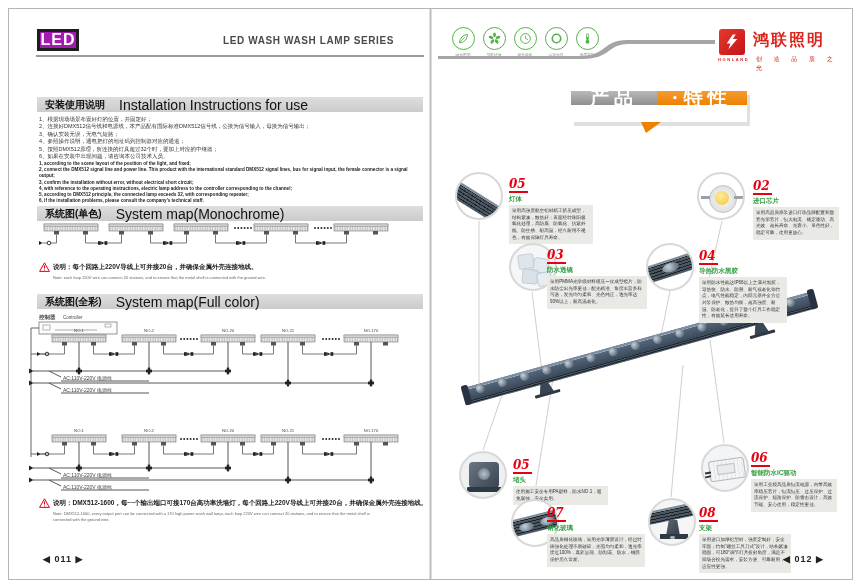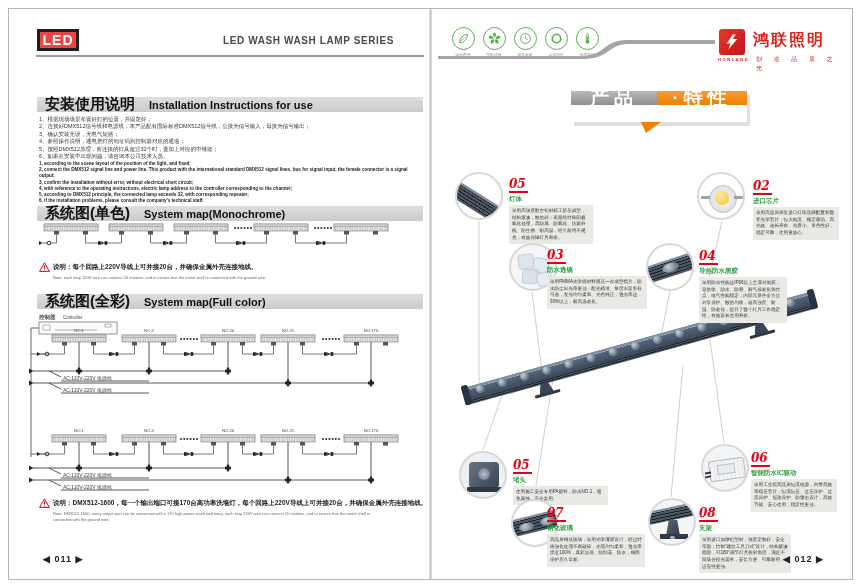--- a/index.html
+++ b/index.html
@@ -5,35 +5,35 @@
   html,body{margin:0;padding:0;background:#ffffff;}
   .stage{position:relative;width:860px;height:587px;background:#fff;overflow:hidden;
          font-family:"Liberation Sans",sans-serif;}
   .abs{position:absolute;}
   .sheet{position:absolute;left:8px;top:8px;width:843px;height:570px;background:#fff;
          border:1px solid #b5b5b5;}
   .page{position:absolute;top:0;height:570px;width:421px;}
   .fold{position:absolute;left:420px;top:0;width:3px;height:570px;
         background:linear-gradient(90deg,#eee,#bdbdbd 50%,#eee);}
   
-  .led-badge{position:absolute;left:28px;top:20px;width:42px;height:22px;background:#ef4444;
-             border:3px solid #1d1d1d;color:#fff;font-weight:bold;font-size:14px;
+  .led-badge{position:absolute;left:28px;top:20px;width:42px;height:22px;background:#a21caf;
+             border:3px solid #1d1d1d;color:#fff;font-weight:bold;font-size:16px;
              display:flex;align-items:center;justify-content:center;letter-spacing:1px;box-sizing:border-box;}
   .series-arrow{position:absolute;left:72px;top:20px;width:132px;height:22px;background:#35a642;
              clip-path:polygon(0 0,86% 0,100% 50%,86% 100%,0 100%);
              color:#fff;font-weight:bold;font-size:12.5px;display:flex;align-items:center;
              padding-left:10px;letter-spacing:2px;box-sizing:border-box;}
   .series-en{position:absolute;left:214px;top:26px;font-size:10px;font-weight:bold;color:#4a4a4a;letter-spacing:0.6px;}
   .hdr-rule{position:absolute;left:27px;top:46px;width:388px;height:2px;background:#9a9a9a;}
   
   .sec-bar{position:absolute;left:28px;width:386px;height:15px;
            background:linear-gradient(#dedede,#cbcbcb);display:flex;align-items:center;
            padding-left:8px;box-sizing:border-box;gap:14px;}
-  .sec-bar .cn{font-size:15px;font-weight:bold;color:#111;}
-  .sec-bar .en{font-size:11px;font-weight:bold;color:#111;}
+  .sec-bar .cn{font-size:10px;font-weight:bold;color:#111;}
+  .sec-bar .en{font-size:14px;font-weight:normal;color:#111;}
   .steps{position:absolute;left:30px;width:384px;color:#333;}
   .steps .step{font-size:5.5px;line-height:1.35;}
   .steps-en .step{font-size:4.6px;font-weight:bold;line-height:1.35;color:#222;}
   .note-cn{position:absolute;font-size:6.5px;font-weight:bold;color:#222;display:flex;align-items:center;gap:3px;}
   .note-en{position:absolute;font-size:4px;color:#666;width:380px;line-height:1.4;}
   .pager{position:absolute;font-size:9px;font-weight:bold;color:#222;letter-spacing:1px;}
   .diagram text{fill:#444;}
   
   .eco{position:absolute;top:18px;width:24px;text-align:center;}
   .eco .ring{width:21px;height:21px;border:1.3px solid #56b04b;border-radius:50%;

